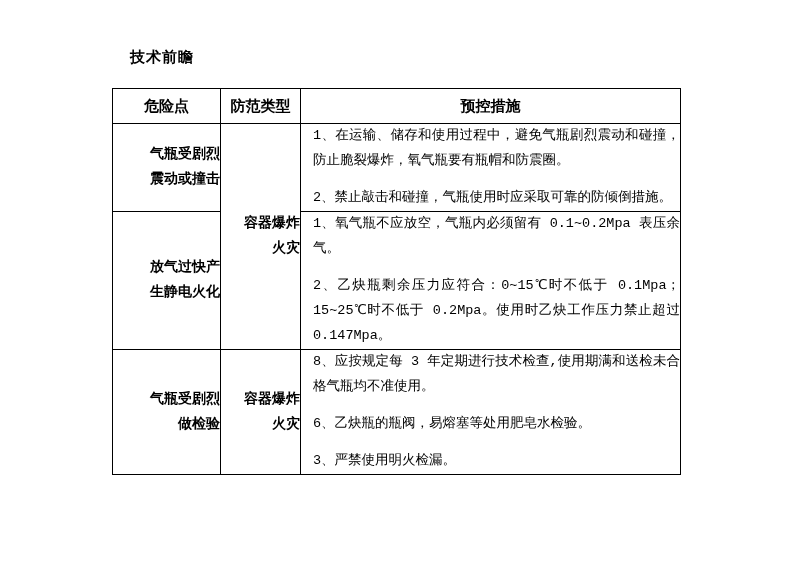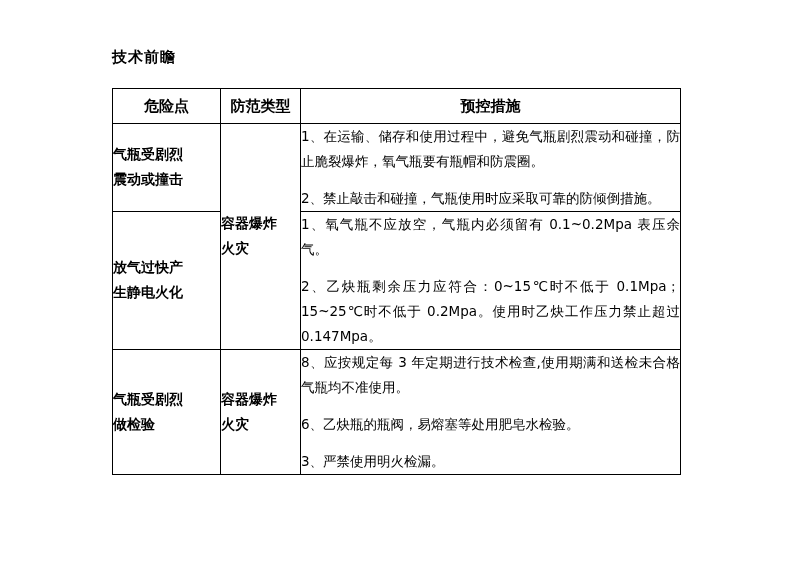--- a/index.html
+++ b/index.html
@@ -27,26 +27,28 @@
     width: 568px;
     display: flex;
     justify-content: space-between;
     align-items: baseline;
     font-size: 15px;
     font-weight: bold;
     letter-spacing: 1px;
   }
   .header-left, .header-right {
     white-space: nowrap;
+    margin-left: 18px;
   }
   .table-wrap {
     position: absolute;
     top: 88px;
     left: 112px;
     width: 568px;
+    font-family: Liberation Mono, monospace;
   }
   table.doc-table {
     border-collapse: collapse;
     width: 568px;
     table-layout: fixed;
   }
   table.doc-table td, table.doc-table th {
     border: 1px solid #000000;
     padding: 0;
     vertical-align: middle;
@@ -55,34 +57,34 @@
   .col-b { width: 80px; }
   .col-c { width: 380px; }
 
   thead td {
     height: 34px;
     text-align: center;
     font-size: 15px;
     font-weight: bold;
   }
   .cell-center {
-    text-align: left;
+    text-align: right;
     font-size: 14px;
     font-weight: bold;
     line-height: 1.8;
     padding: 8px 4px;
   }
   .cell-measures {
     padding: 10px 12px 10px 12px;
     font-size: 13.5px;
     line-height: 1.85;
     text-align: justify;
   }
   .cell-measures p {
-    margin: 0 0 12px 0;
+    margin: 0 0 12px 12px;
   }
   .cell-measures p:last-child {
     margin-bottom: 0;
   }
   .nowrap-title {
     white-space: pre-line;
   }
 </style>
 </head>
 <body>

